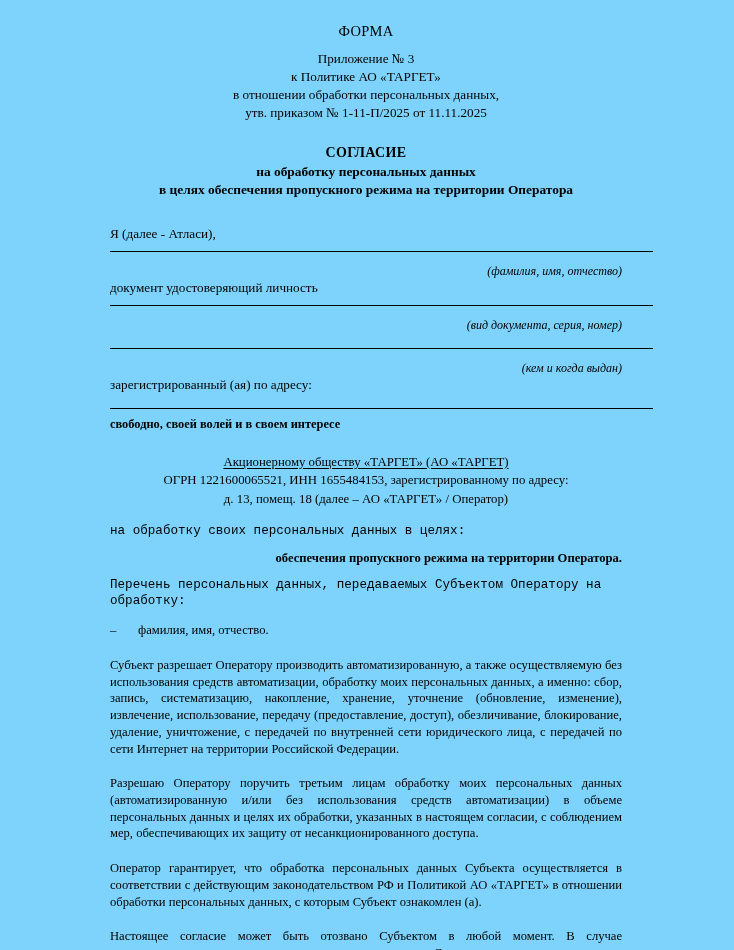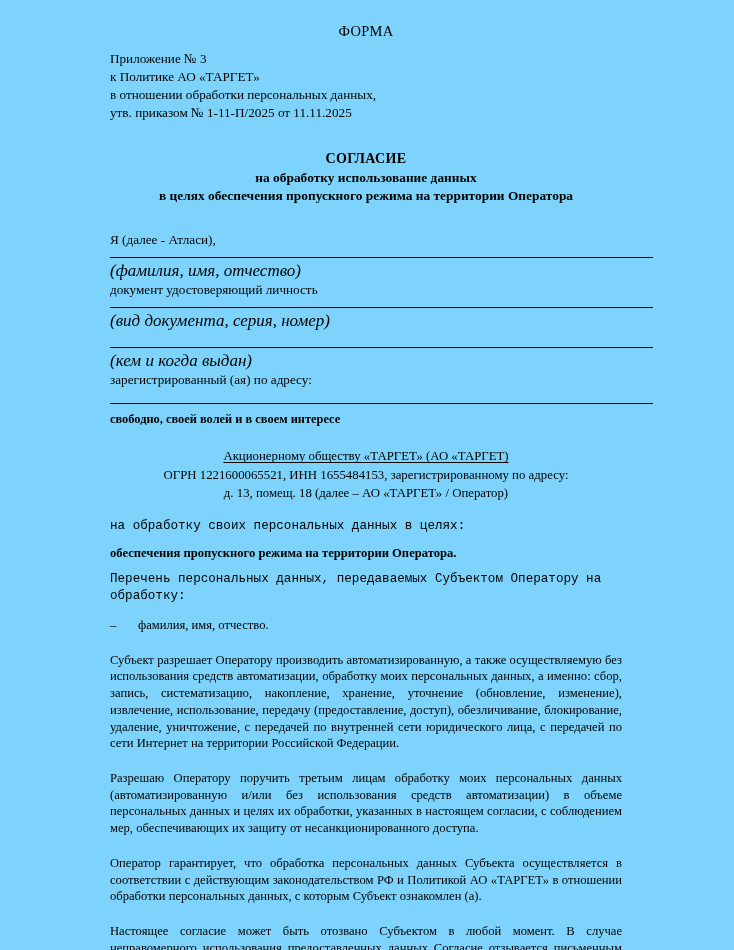--- a/index.html
+++ b/index.html
@@ -31,34 +31,34 @@
 
   
   .form-word {
     text-align: center;
     font-size: 14.5px;
     line-height: 1.25;
     margin-top: 22px;
     letter-spacing: 0.3px;
   }
   .appendix {
-    text-align: left;
+    text-align: center;
     font-size: 13.2px;
     line-height: 1.35;
     margin-top: 10px;
   }
   .appendix div { white-space: nowrap; }
 
   
   .title-block {
     text-align: center;
     font-weight: bold;
     font-size: 13.4px;
     line-height: 1.38;
-    margin-top: 28px;
+    margin-top: 22px;
   }
   .title-main {
     font-size: 14px;
     letter-spacing: 0.4px;
   }
 
   
   .fillin { margin-top: 25px; }
   .plain-line {
     font-size: 13.2px;
@@ -67,25 +67,25 @@
   .rule {
     border-bottom: 1.4px solid #000;
     height: 0;
     width: 100%;
     margin-top: 9px;
   }
   .rule.wide {
     width: 543px;
   }
   .caption {
-    text-align: left;
+    text-align: right;
     font-style: italic;
-    font-size: 17px;
+    font-size: 12px;
     line-height: 1.25;
-    margin-top: 2px;
+    margin-top: 12px;
   }
   .gap-sm { height: 6px; }
 
   
   .declaration {
     font-weight: bold;
     font-size: 12.4px;
     line-height: 1.4;
     margin-top: 7px;
   }
@@ -104,21 +104,21 @@
   .para {
     font-size: 12.6px;
     line-height: 1.33;
     text-align: justify;
     margin-top: 12px;
   }
   .para.lead { margin-top: 15px; }
   .para.tight { margin-top: 10px; }
   .para.bold {
     font-weight: bold;
-    text-align: left;
+    text-align: right;
   }
   .para.nojust { text-align: left; font-family: Liberation Mono, monospace; }
   .bullet-row {
     display: flex;
     font-size: 12.6px;
     line-height: 1.33;
     margin-top: 12px;
   }
   .bullet-dash {
     width: 28px;
@@ -137,21 +137,21 @@
 
     <div class="appendix">
       <div>Приложение № 3</div>
       <div>к Политике АО «ТАРГЕТ»</div>
       <div>в отношении обработки персональных данных,</div>
       <div>утв. приказом № 1-11-П/2025 от 11.11.2025</div>
     </div>
 
     <div class="title-block">
       <div class="title-main">СОГЛАСИЕ</div>
-      <div>на обработку использование данных</div>
+      <div>на обработку персональных данных</div>
       <div>в целях обеспечения пропускного режима на территории Оператора</div>
     </div>
 
     <div class="fillin">
       <div class="plain-line">Я (далее - Атласи),</div>
       <div class="rule wide"></div>
       <div class="caption">(фамилия, имя, отчество)</div>
       <div class="plain-line">документ удостоверяющий личность</div>
       <div class="rule wide"></div>
       <div class="caption">(вид документа, серия, номер)</div>

